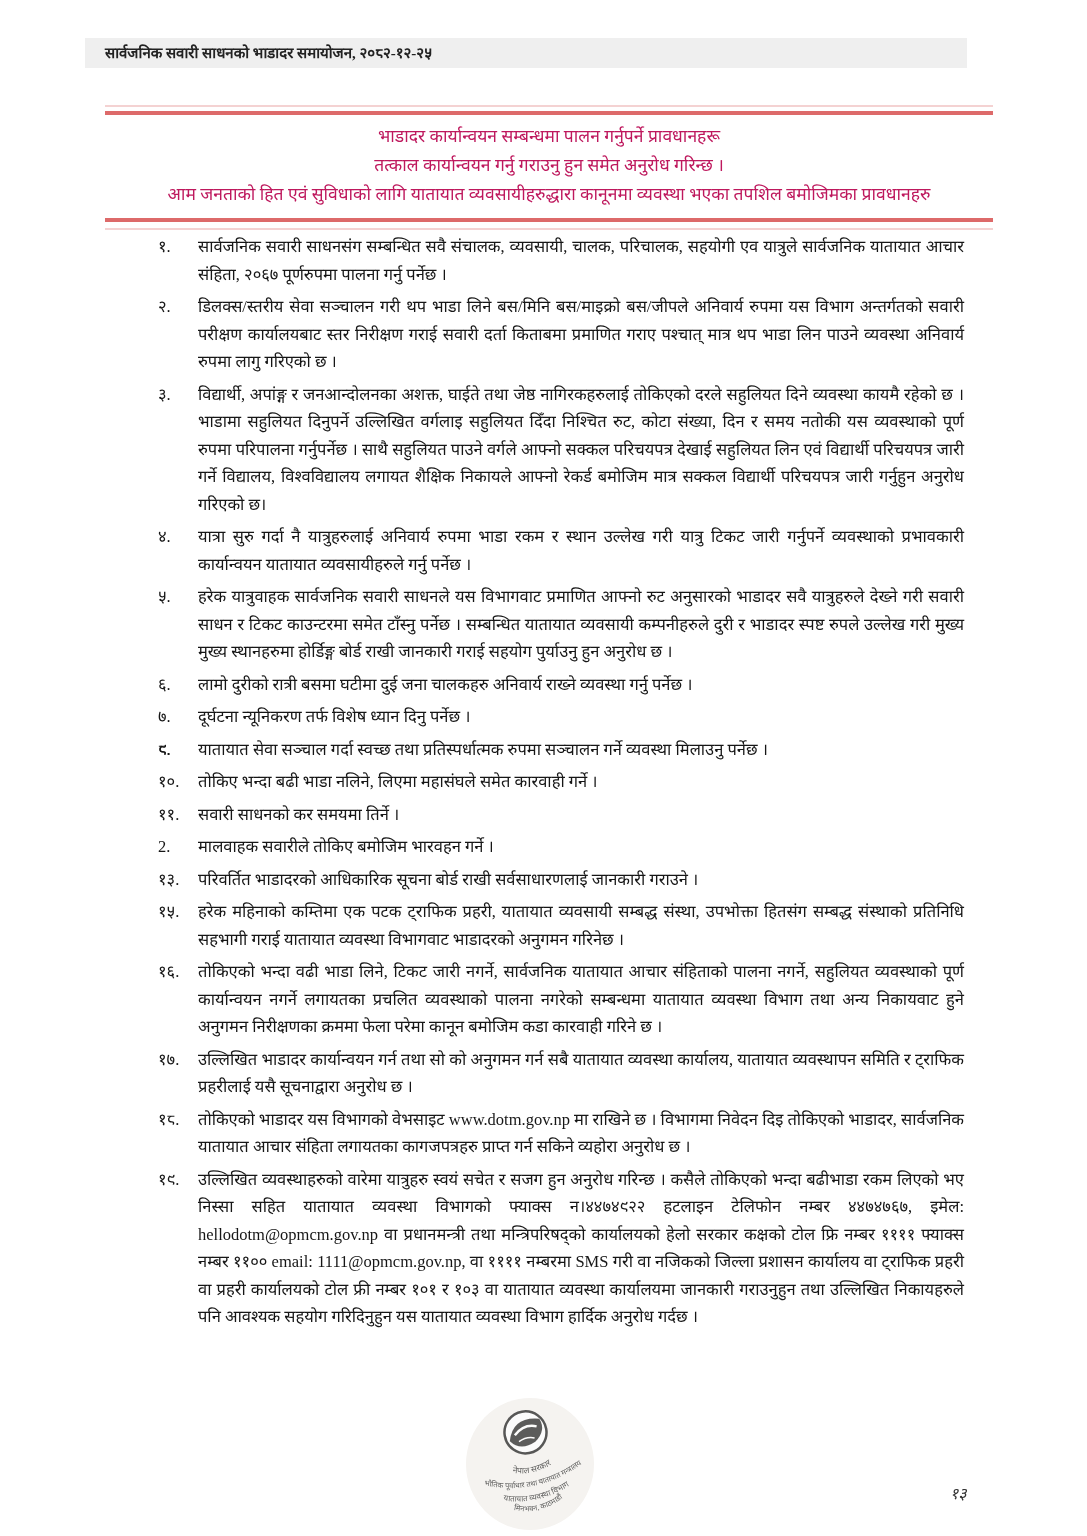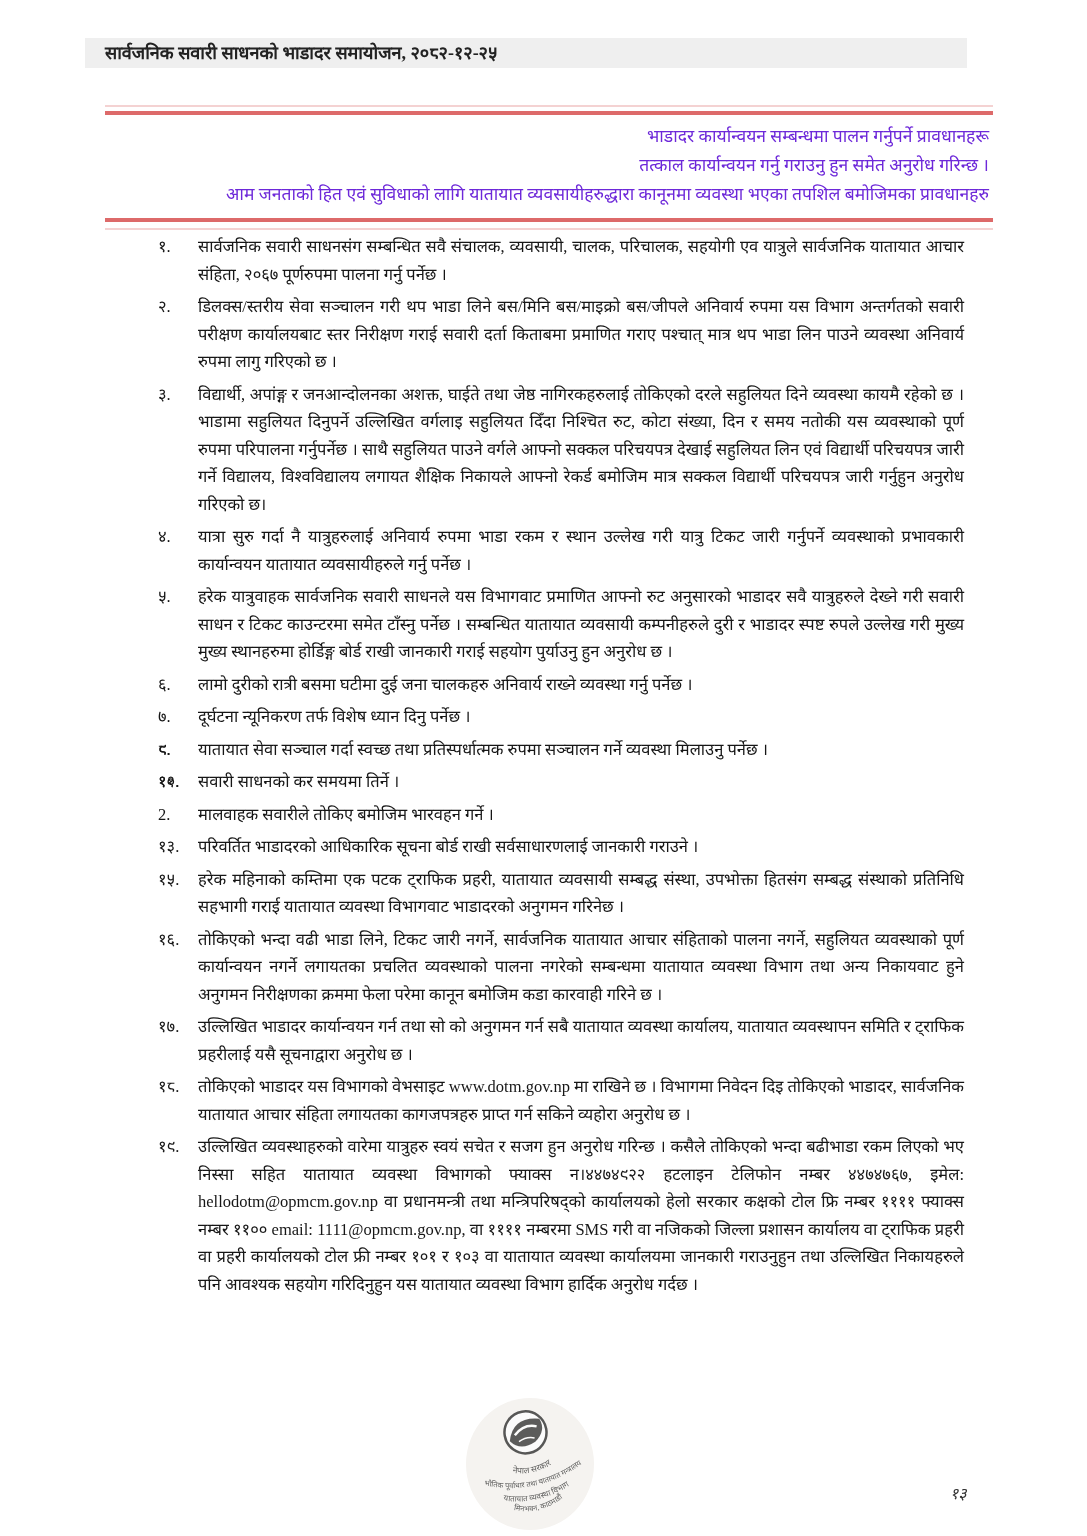--- a/index.html
+++ b/index.html
@@ -7,35 +7,35 @@
     width:1087px;height:1536px;position:relative;overflow:hidden;
     font-family:"Liberation Serif","DejaVu Serif",serif;
     color:#1a1a1a;
   }
   .page{position:absolute;inset:0;background:#ffffff;}
 
   
   .header-strip{
     position:absolute;top:38px;left:85px;width:882px;height:30px;
     background:#efefef;box-sizing:border-box;padding-left:20px;
-    font-size:18px;font-weight:bold;line-height:30px;color:#222;
+    font-size:15px;font-weight:bold;line-height:30px;color:#222;
     white-space:nowrap;
   }
 
   
   .notice-box{position:absolute;top:111px;left:105px;width:888px;}
   .rule{height:4px;background:#dd6a6a;position:relative;}
   .rule.top::before{
     content:"";position:absolute;left:0;right:0;top:-6px;height:2px;background:#f4d2d2;
   }
   .rule.bottom::after{
     content:"";position:absolute;left:0;right:0;bottom:-8px;height:2px;background:#f4d2d2;
   }
   .notice-body{padding:7px 4px 9px 4px;text-align:center;}
-  .notice-line{font-size:17.5px;line-height:29px;color:#6d28d9;text-align:right;}
+  .notice-line{font-size:17.5px;line-height:29px;color:#be185d;}
 
   
   .list{position:absolute;top:233px;left:158px;width:806px;}
   .item{
     position:relative;padding-left:40px;margin-bottom:5px;
     font-size:16.5px;line-height:27.5px;text-align:justify;color:#161616;
   }
   .item .num{position:absolute;left:0;top:0;}
 
   
@@ -69,21 +69,21 @@
   <div class="list" id="provision-list">
       <div class="item"><span class="num">१.</span><span>सार्वजनिक सवारी साधनसंग सम्बन्धित सवै संचालक, व्यवसायी, चालक, परिचालक, सहयोगी एव यात्रुले सार्वजनिक यातायात आचार संहिता, २०६७ पूर्णरुपमा पालना गर्नु पर्नेछ ।</span></div>
       <div class="item"><span class="num">२.</span><span>डिलक्स/स्तरीय सेवा सञ्चालन गरी थप भाडा लिने बस/मिनि बस/माइक्रो बस/जीपले अनिवार्य रुपमा यस विभाग अन्तर्गतको सवारी परीक्षण कार्यालयबाट स्तर निरीक्षण गराई सवारी दर्ता किताबमा प्रमाणित गराए पश्चात् मात्र थप भाडा लिन पाउने व्यवस्था अनिवार्य रुपमा लागु गरिएको छ ।</span></div>
       <div class="item"><span class="num">३.</span><span>विद्यार्थी, अपांङ्ग र जनआन्दोलनका अशक्त, घाईते तथा जेष्ठ नागिरकहरुलाई तोकिएको दरले सहुलियत दिने व्यवस्था कायमै रहेको छ । भाडामा सहुलियत दिनुपर्ने उल्लिखित वर्गलाइ सहुलियत दिँदा निश्चित रुट, कोटा संख्या, दिन र समय नतोकी यस व्यवस्थाको पूर्ण रुपमा परिपालना गर्नुपर्नेछ । साथै सहुलियत पाउने वर्गले आफ्नो सक्कल परिचयपत्र देखाई सहुलियत लिन एवं विद्यार्थी परिचयपत्र जारी गर्ने विद्यालय, विश्वविद्यालय लगायत शैक्षिक निकायले आफ्नो रेकर्ड बमोजिम मात्र सक्कल विद्यार्थी  परिचयपत्र जारी गर्नुहुन अनुरोध गरिएको छ।</span></div>
       <div class="item"><span class="num">४.</span><span>यात्रा सुरु गर्दा नै यात्रुहरुलाई अनिवार्य रुपमा भाडा रकम र स्थान उल्लेख गरी यात्रु टिकट जारी गर्नुपर्ने व्यवस्थाको प्रभावकारी कार्यान्वयन यातायात व्यवसायीहरुले गर्नु पर्नेछ ।</span></div>
       <div class="item"><span class="num">५.</span><span>हरेक यात्रुवाहक सार्वजनिक सवारी साधनले यस विभागवाट प्रमाणित आफ्नो रुट अनुसारको भाडादर सवै यात्रुहरुले देख्ने गरी सवारी साधन र टिकट काउन्टरमा समेत टाँस्नु पर्नेछ । सम्बन्धित यातायात व्यवसायी कम्पनीहरुले दुरी र भाडादर स्पष्ट रुपले उल्लेख गरी मुख्य मुख्य स्थानहरुमा होर्डिङ्ग बोर्ड राखी जानकारी गराई सहयोग पुर्याउनु हुन अनुरोध छ ।</span></div>
       <div class="item"><span class="num">६.</span><span>लामो दुरीको रात्री बसमा घटीमा दुई जना चालकहरु अनिवार्य राख्ने व्यवस्था गर्नु पर्नेछ ।</span></div>
       <div class="item"><span class="num">७.</span><span>दूर्घटना न्यूनिकरण तर्फ विशेष ध्यान दिनु पर्नेछ ।</span></div>
       <div class="item"><span class="num">८.</span></div>
       <div class="item"><span class="num">९.</span><span>यातायात सेवा सञ्चाल गर्दा स्वच्छ तथा प्रतिस्पर्धात्मक रुपमा सञ्चालन गर्ने व्यवस्था मिलाउनु पर्नेछ ।</span></div>
-      <div class="item"><span class="num">१०.</span></div>
+      <div class="item"><span class="num">१०.</span><span>तोकिए भन्दा बढी भाडा नलिने, लिएमा महासंघले समेत कारवाही गर्ने ।</span></div>
       <div class="item"><span class="num">११.</span><span>सवारी साधनको कर समयमा तिर्ने ।</span></div>
       <div class="item"><span class="num">2.</span><span>मालवाहक सवारीले तोकिए बमोजिम भारवहन गर्ने ।</span></div>
       <div class="item"><span class="num">१३.</span><span>परिवर्तित भाडादरको आधिकारिक सूचना बोर्ड राखी सर्वसाधारणलाई जानकारी गराउने ।</span></div>
       <div class="item"><span class="num">१५.</span><span>हरेक महिनाको कम्तिमा एक पटक ट्राफिक प्रहरी, यातायात व्यवसायी सम्बद्ध संस्था, उपभोक्ता हितसंग सम्बद्ध संस्थाको प्रतिनिधि सहभागी गराई यातायात व्यवस्था विभागवाट भाडादरको अनुगमन गरिनेछ ।</span></div>
       <div class="item"><span class="num">१६.</span><span>तोकिएको भन्दा वढी भाडा लिने, टिकट जारी नगर्ने, सार्वजनिक यातायात आचार संहिताको पालना नगर्ने, सहुलियत व्यवस्थाको पूर्ण कार्यान्वयन नगर्ने लगायतका प्रचलित व्यवस्थाको पालना नगरेको सम्बन्धमा यातायात व्यवस्था विभाग तथा अन्य निकायवाट हुने अनुगमन निरीक्षणका क्रममा फेला परेमा कानून बमोजिम कडा कारवाही गरिने छ ।</span></div>
       <div class="item"><span class="num">१७.</span><span>उल्लिखित भाडादर कार्यान्वयन गर्न तथा सो को अनुगमन गर्न सबै यातायात व्यवस्था कार्यालय, यातायात व्यवस्थापन समिति र ट्राफिक प्रहरीलाई यसै सूचनाद्वारा अनुरोध छ ।</span></div>
       <div class="item"><span class="num">१८.</span><span>तोकिएको भाडादर यस विभागको वेभसाइट www.dotm.gov.np मा राखिने छ । विभागमा निवेदन दिइ तोकिएको भाडादर, सार्वजनिक यातायात आचार संहिता लगायतका कागजपत्रहरु प्राप्त गर्न सकिने व्यहोरा अनुरोध छ ।</span></div>
       <div class="item"><span class="num">१९.</span><span>उल्लिखित व्यवस्थाहरुको वारेमा यात्रुहरु स्वयं सचेत र सजग हुन अनुरोध गरिन्छ । कसैले तोकिएको भन्दा बढीभाडा रकम लिएको भए निस्सा सहित यातायात व्यवस्था विभागको फ्याक्स न।४४७४९२२ हटलाइन टेलिफोन नम्बर ४४७४७६७, इमेल: hellodotm@opmcm.gov.np वा प्रधानमन्त्री तथा मन्त्रिपरिषद्को कार्यालयको हेलो सरकार कक्षको टोल फ्रि नम्बर ११११ फ्याक्स नम्बर ११०० email: 1111@opmcm.gov.np, वा ११११ नम्बरमा SMS गरी वा नजिकको जिल्ला प्रशासन कार्यालय वा ट्राफिक प्रहरी वा प्रहरी कार्यालयको टोल फ्री नम्बर १०१ र १०३ वा यातायात व्यवस्था कार्यालयमा जानकारी गराउनुहुन तथा उल्लिखित निकायहरुले पनि आवश्यक सहयोग गरिदिनुहुन यस यातायात व्यवस्था विभाग हार्दिक अनुरोध गर्दछ ।</span></div>
     </div>
 

